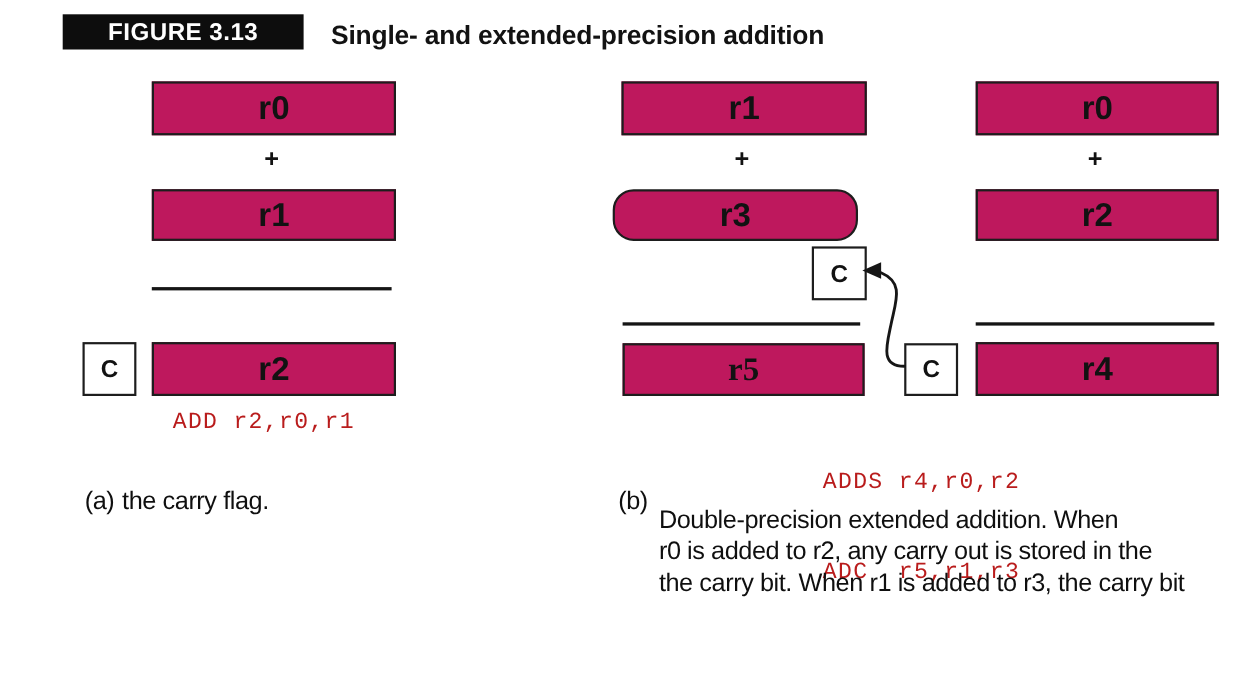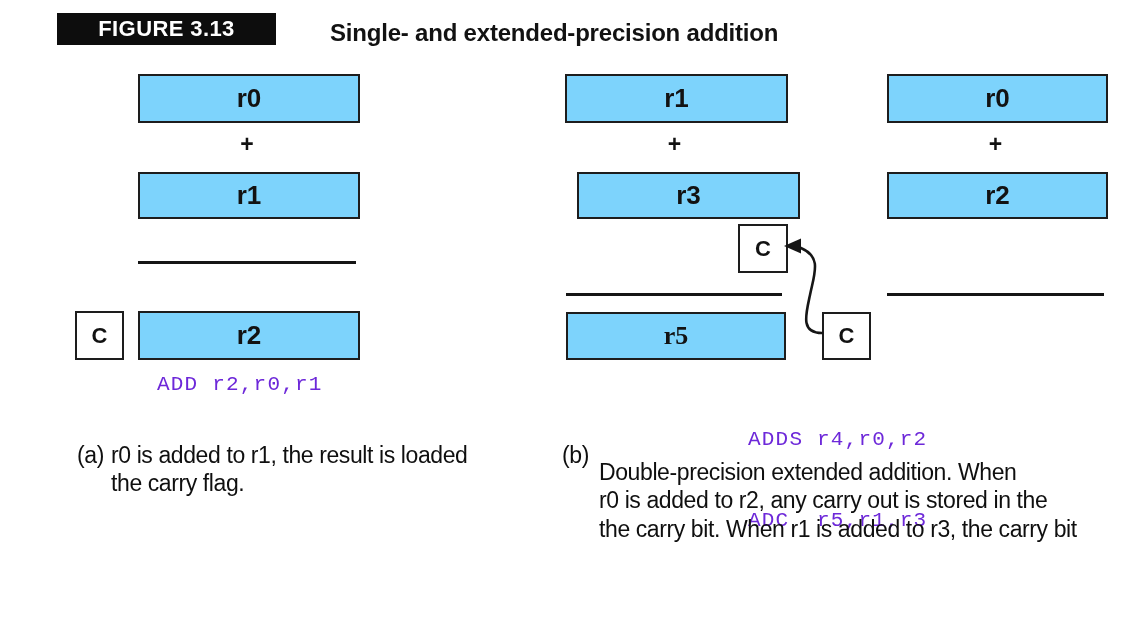--- a/index.html
+++ b/index.html
@@ -7,60 +7,60 @@
     position:relative; width:1126px; height:622px; background:#ffffff;
     font-family:"Liberation Sans", sans-serif; color:#121212; overflow:hidden;margin-left:29px;
   }
   
   .fig-label {
     position:absolute; left:28px; top:13px; width:219px; height:32px;
     background:#0d0d0d; color:#ffffff; display:flex; align-items:center; justify-content:center;
     font-size:22px; font-weight:bold; letter-spacing:0.4px;
   }
   .fig-title {
-    position:absolute; left:301px; top:19px; font-size:24px; font-weight:600; letter-spacing:-0.2px;
+    position:absolute; left:272px; top:19px; font-size:24px; font-weight:600; letter-spacing:-0.2px;
   }
   
   .regbox {
-    position:absolute; border:2px solid #1d1d1d; background:#7dd3fc;
+    position:absolute; border:2px solid #1d1d1d; background:#be185d;
     display:flex; align-items:center; justify-content:center;
-    font-size:26px; font-weight:bold;
+    font-size:30px; font-weight:bold;
   }
   .cbox {
     position:absolute; border:2px solid #1d1d1d; background:#ffffff;
     display:flex; align-items:center; justify-content:center;
     font-size:22px; font-weight:bold;
   }
   .plus { position:absolute; text-align:center; font-size:23px; font-weight:bold; }
   .sumline { position:absolute; height:3px; background:#151515; }
   
   .box-a-op1 { left:109px; top:74px;  width:218px; height:45px; }
   .plus-a    { left:109px; top:131px; width:218px; }
   .box-a-op2 { left:109px; top:172px; width:218px; height:43px; }
   .line-a    { left:109px; top:261px; width:218px; }
   .cbox-a    { left:46px;  top:311px; width:45px;  height:45px; }
   .box-a-res { left:109px; top:311px; width:218px; height:45px; }
   
   .box-bh-op1 { left:536px; top:74px;  width:219px; height:45px; }
   .plus-bh    { left:536px; top:131px; width:219px; }
-  .box-bh-op2 { left:548px; top:172px; width:219px; height:43px; }
+  .box-bh-op2 { left:528px; top:172px; width:219px; height:43px;border-radius:19px; }
   .cbox-b-in  { left:709px; top:224px; width:46px;  height:45px; }
   .line-bh    { left:537px; top:293px; width:216px; }
   .box-bh-res { left:537px; top:312px; width:216px; height:44px;font-family:Liberation Serif, serif; }
   .cbox-b-out { left:793px; top:312px; width:45px;  height:44px; }
   
   .box-bl-op1 { left:858px; top:74px;  width:217px; height:45px; }
   .plus-bl    { left:858px; top:131px; width:217px; }
   .box-bl-op2 { left:858px; top:172px; width:217px; height:43px; }
   .line-bl    { left:858px; top:293px; width:217px; }
   .box-bl-res { left:858px; top:311px; width:217px; height:45px; }
   
   .code {
     position:absolute; font-family:"Liberation Mono","DejaVu Sans Mono",monospace;
-    font-size:21px; letter-spacing:1.2px; white-space:pre; color:#6d28d9;
+    font-size:21px; letter-spacing:1.2px; white-space:pre; color:#b91c1c;
   }
   .code-a { left:128px; top:373px; }
   .code-b { left:719px; top:372px; line-height:27px; }
   
   .cap-label, .cap-lines {
     position:absolute; font-size:23px; line-height:28.3px; letter-spacing:-0.4px; color:#0f0f0f;
   }
   .cap-a-label { left:48px;  top:441px; }
   .cap-a-lines { left:82px;  top:441px; }
   .cap-b-label { left:533px; top:441px; }
@@ -126,29 +126,31 @@
   </svg>
 
   <div class="regbox box-bl-op1">
     <span>r0</span>
   </div>
   <div class="plus plus-bl">+</div>
   <div class="regbox box-bl-op2">
     <span>r2</span>
   </div>
   <div class="sumline line-bl"></div>
+  <div class="regbox box-bl-res">
+    <span>r4</span>
+  </div>
 
   <div class="code code-b">
     <div>ADDS r4,r0,r2</div>
     <div>ADC  r5,r1,r3</div>
   </div>
 
   <div class="cap-label cap-a-label">(a)</div>
   <div class="cap-lines cap-a-lines">
-    <div>r0 is added to r1, the result is loaded</div>
     <div>the carry flag.</div>
   </div>
 
   <div class="cap-label cap-b-label">(b)</div>
   <div class="cap-lines cap-b-lines">
     <div>Double-precision extended addition. When</div>
     <div>r0 is added to r2, any carry out is stored in the</div>
     <div>the carry bit. When r1 is added to r3, the carry bit</div>
   </div>
 

